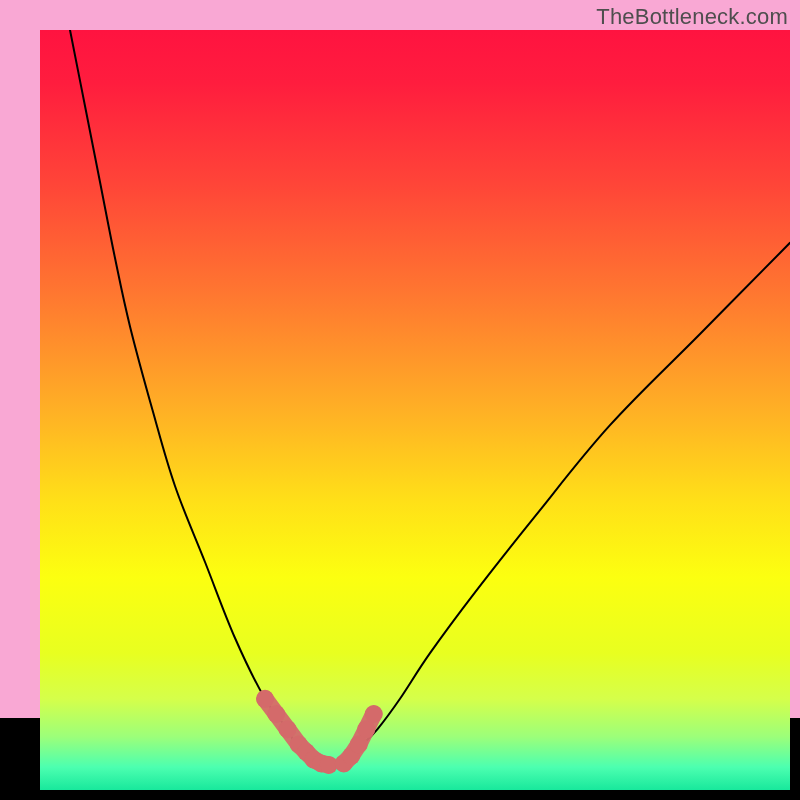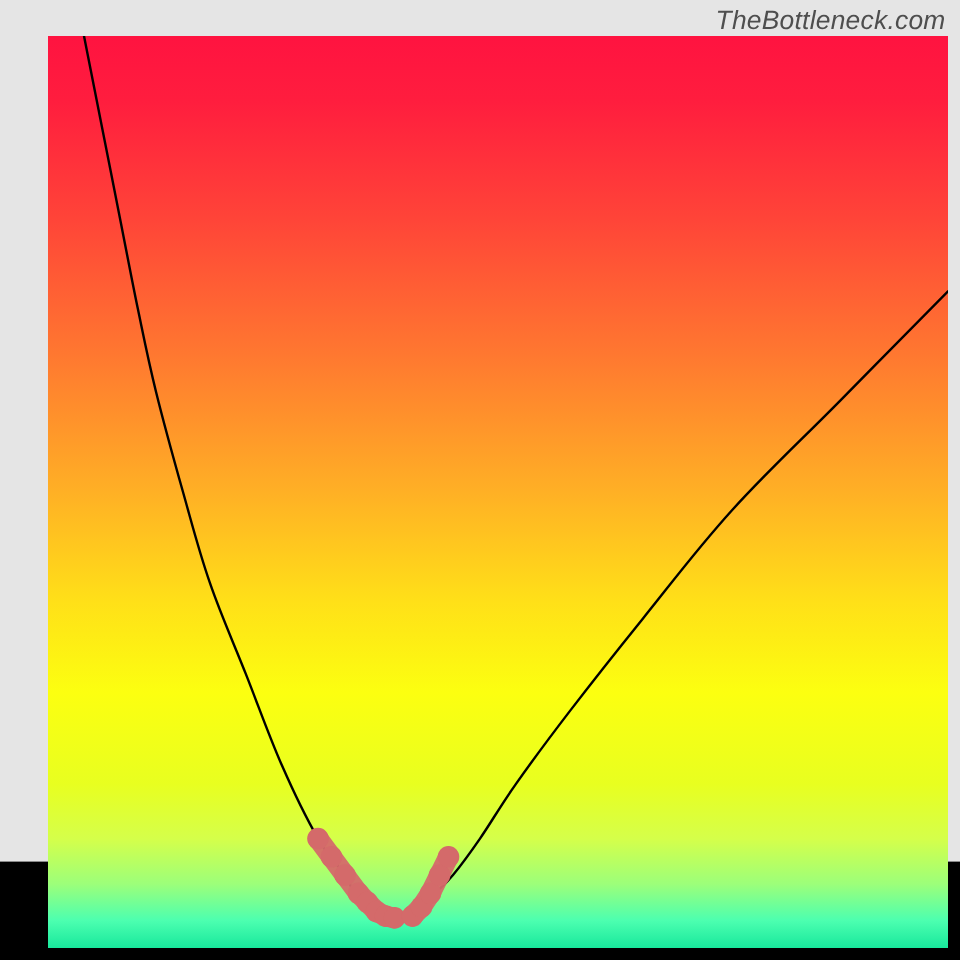--- a/index.html
+++ b/index.html
@@ -7,23 +7,22 @@
     padding: 0;
     width: 800px;
     height: 800px;
     background: #000;
     overflow: hidden;
     font-family: Arial, sans-serif;
   }
   .outer {
     width: 800px;
     height: 718px;
-    background: #e5e5e5;
+    background: #f9a8d4;
     position: relative;
-    font-style: italic;
   }
   .watermark {
     position: absolute;
     top: 4px;
     right: 12px;
     color: #4e4e4e;
     font-size: 22px;
     font-weight: 400;
     letter-spacing: 0.2px;
     z-index: 10;

